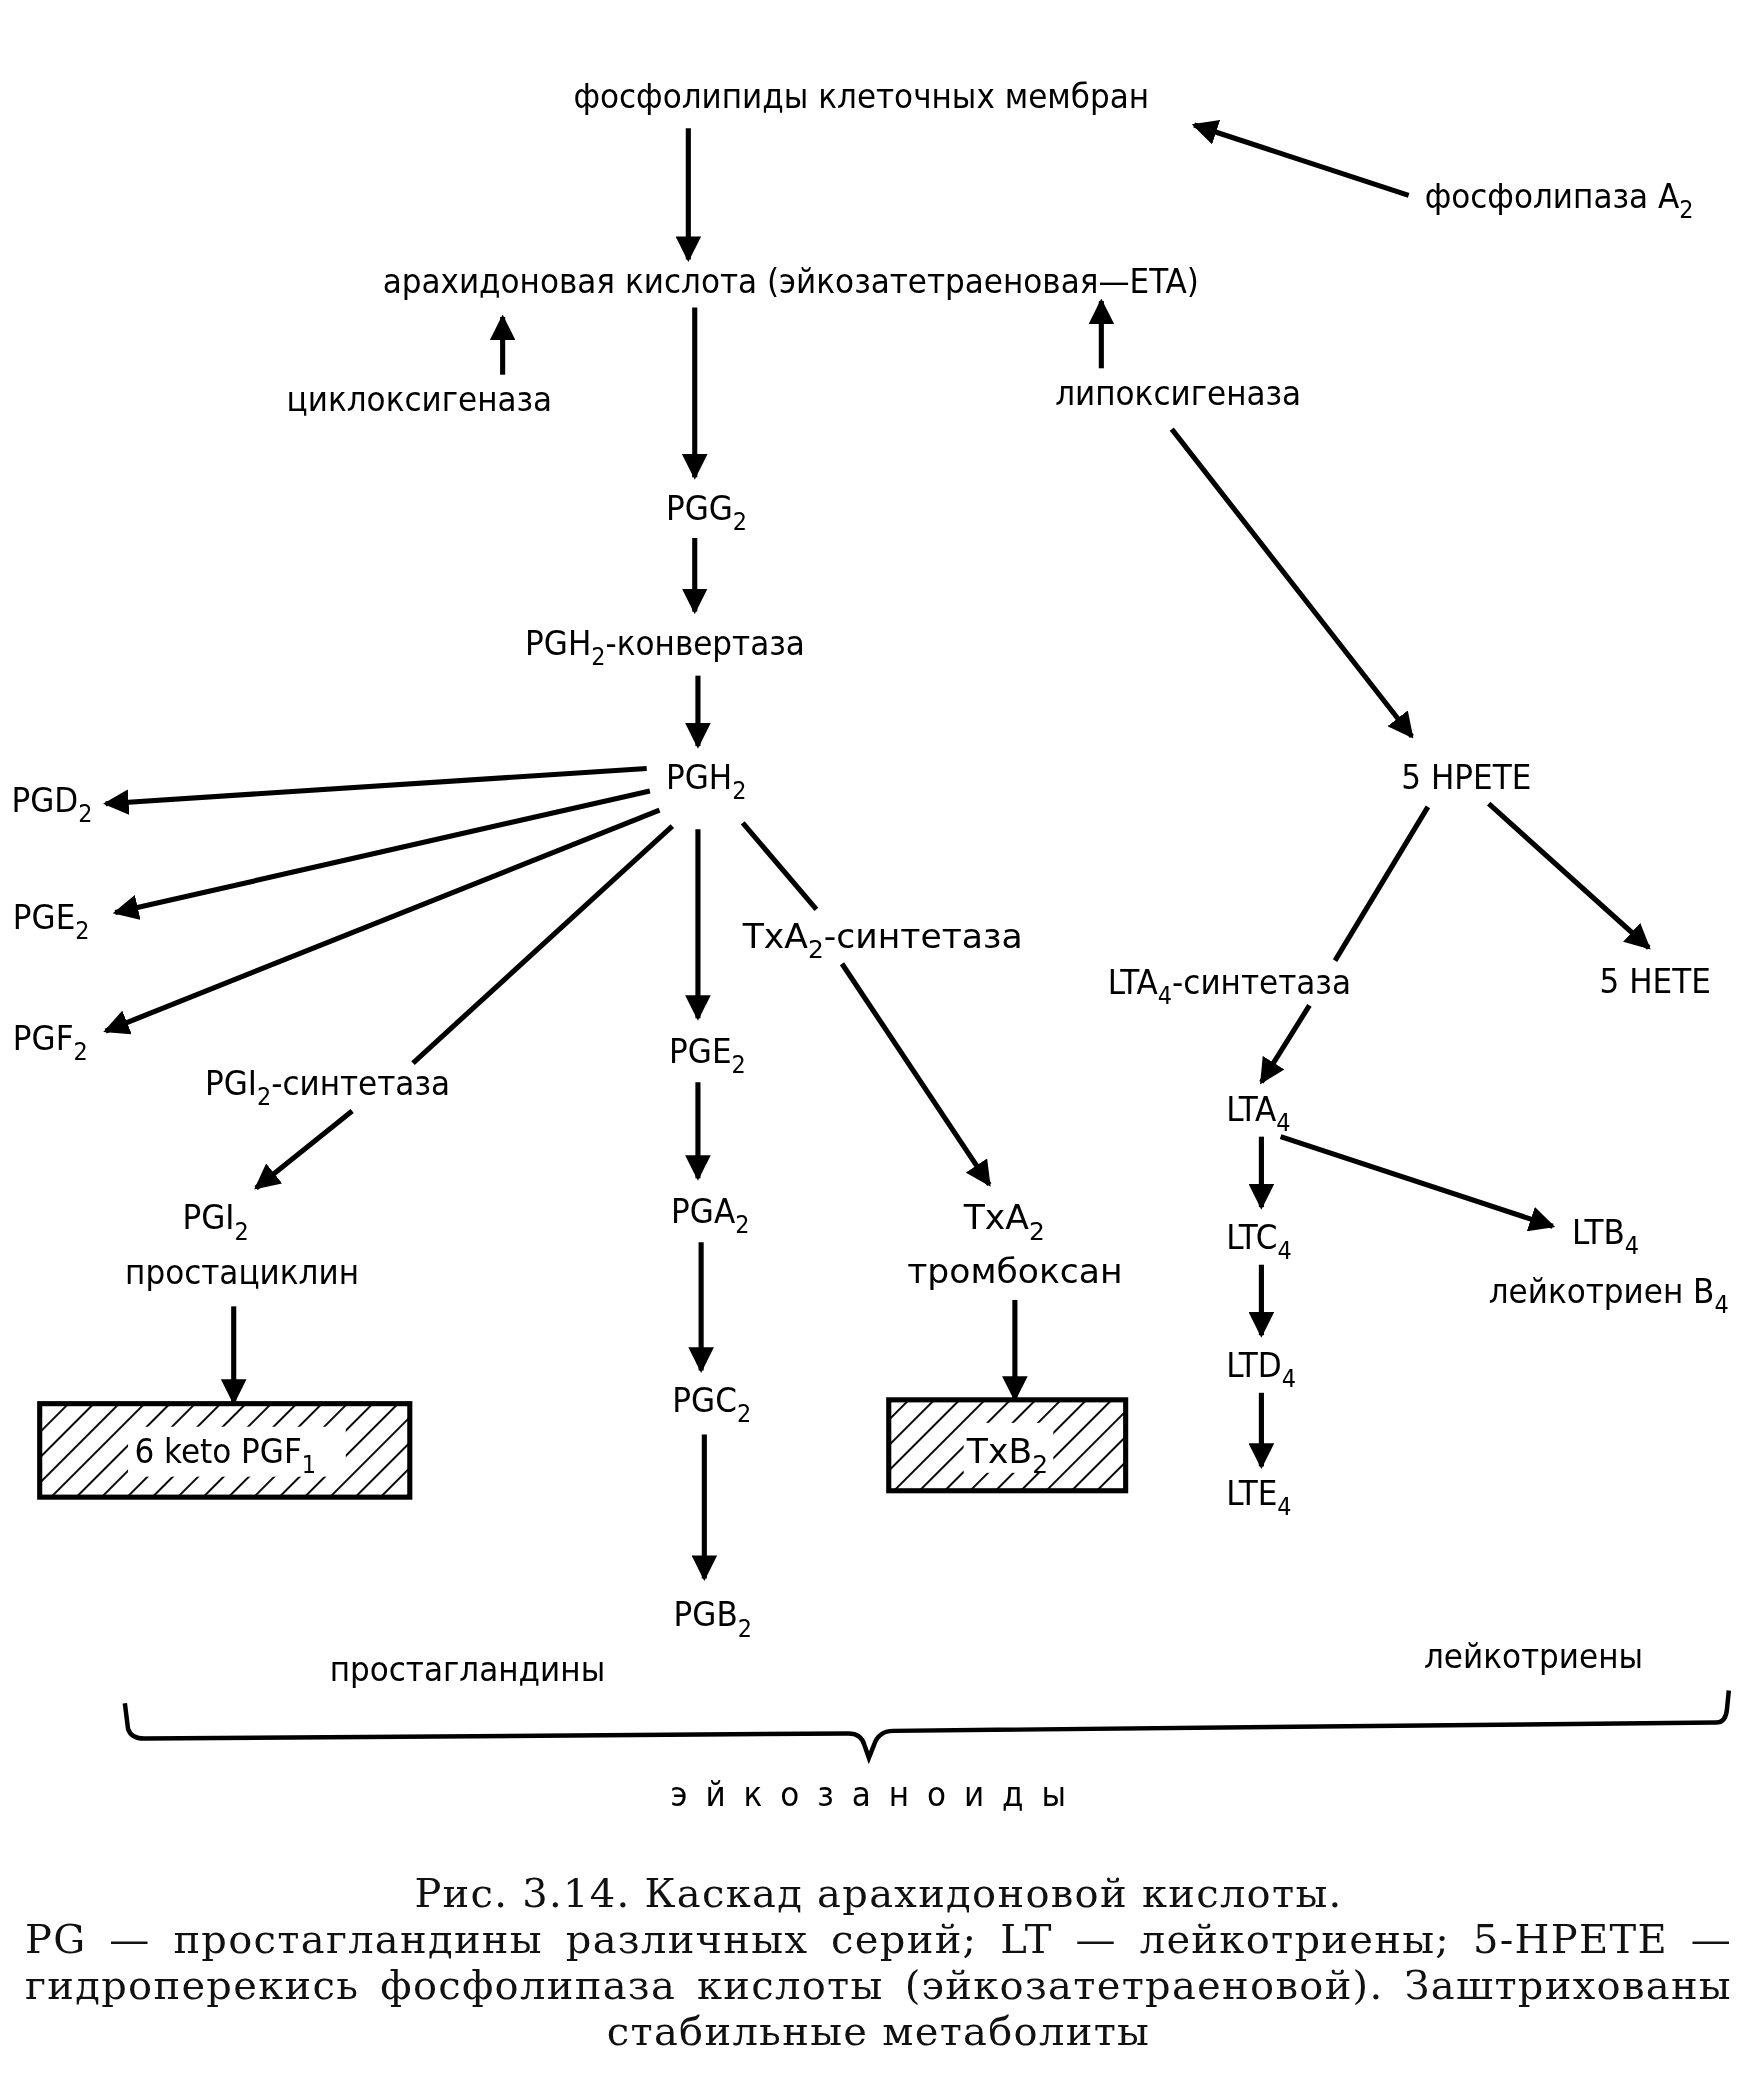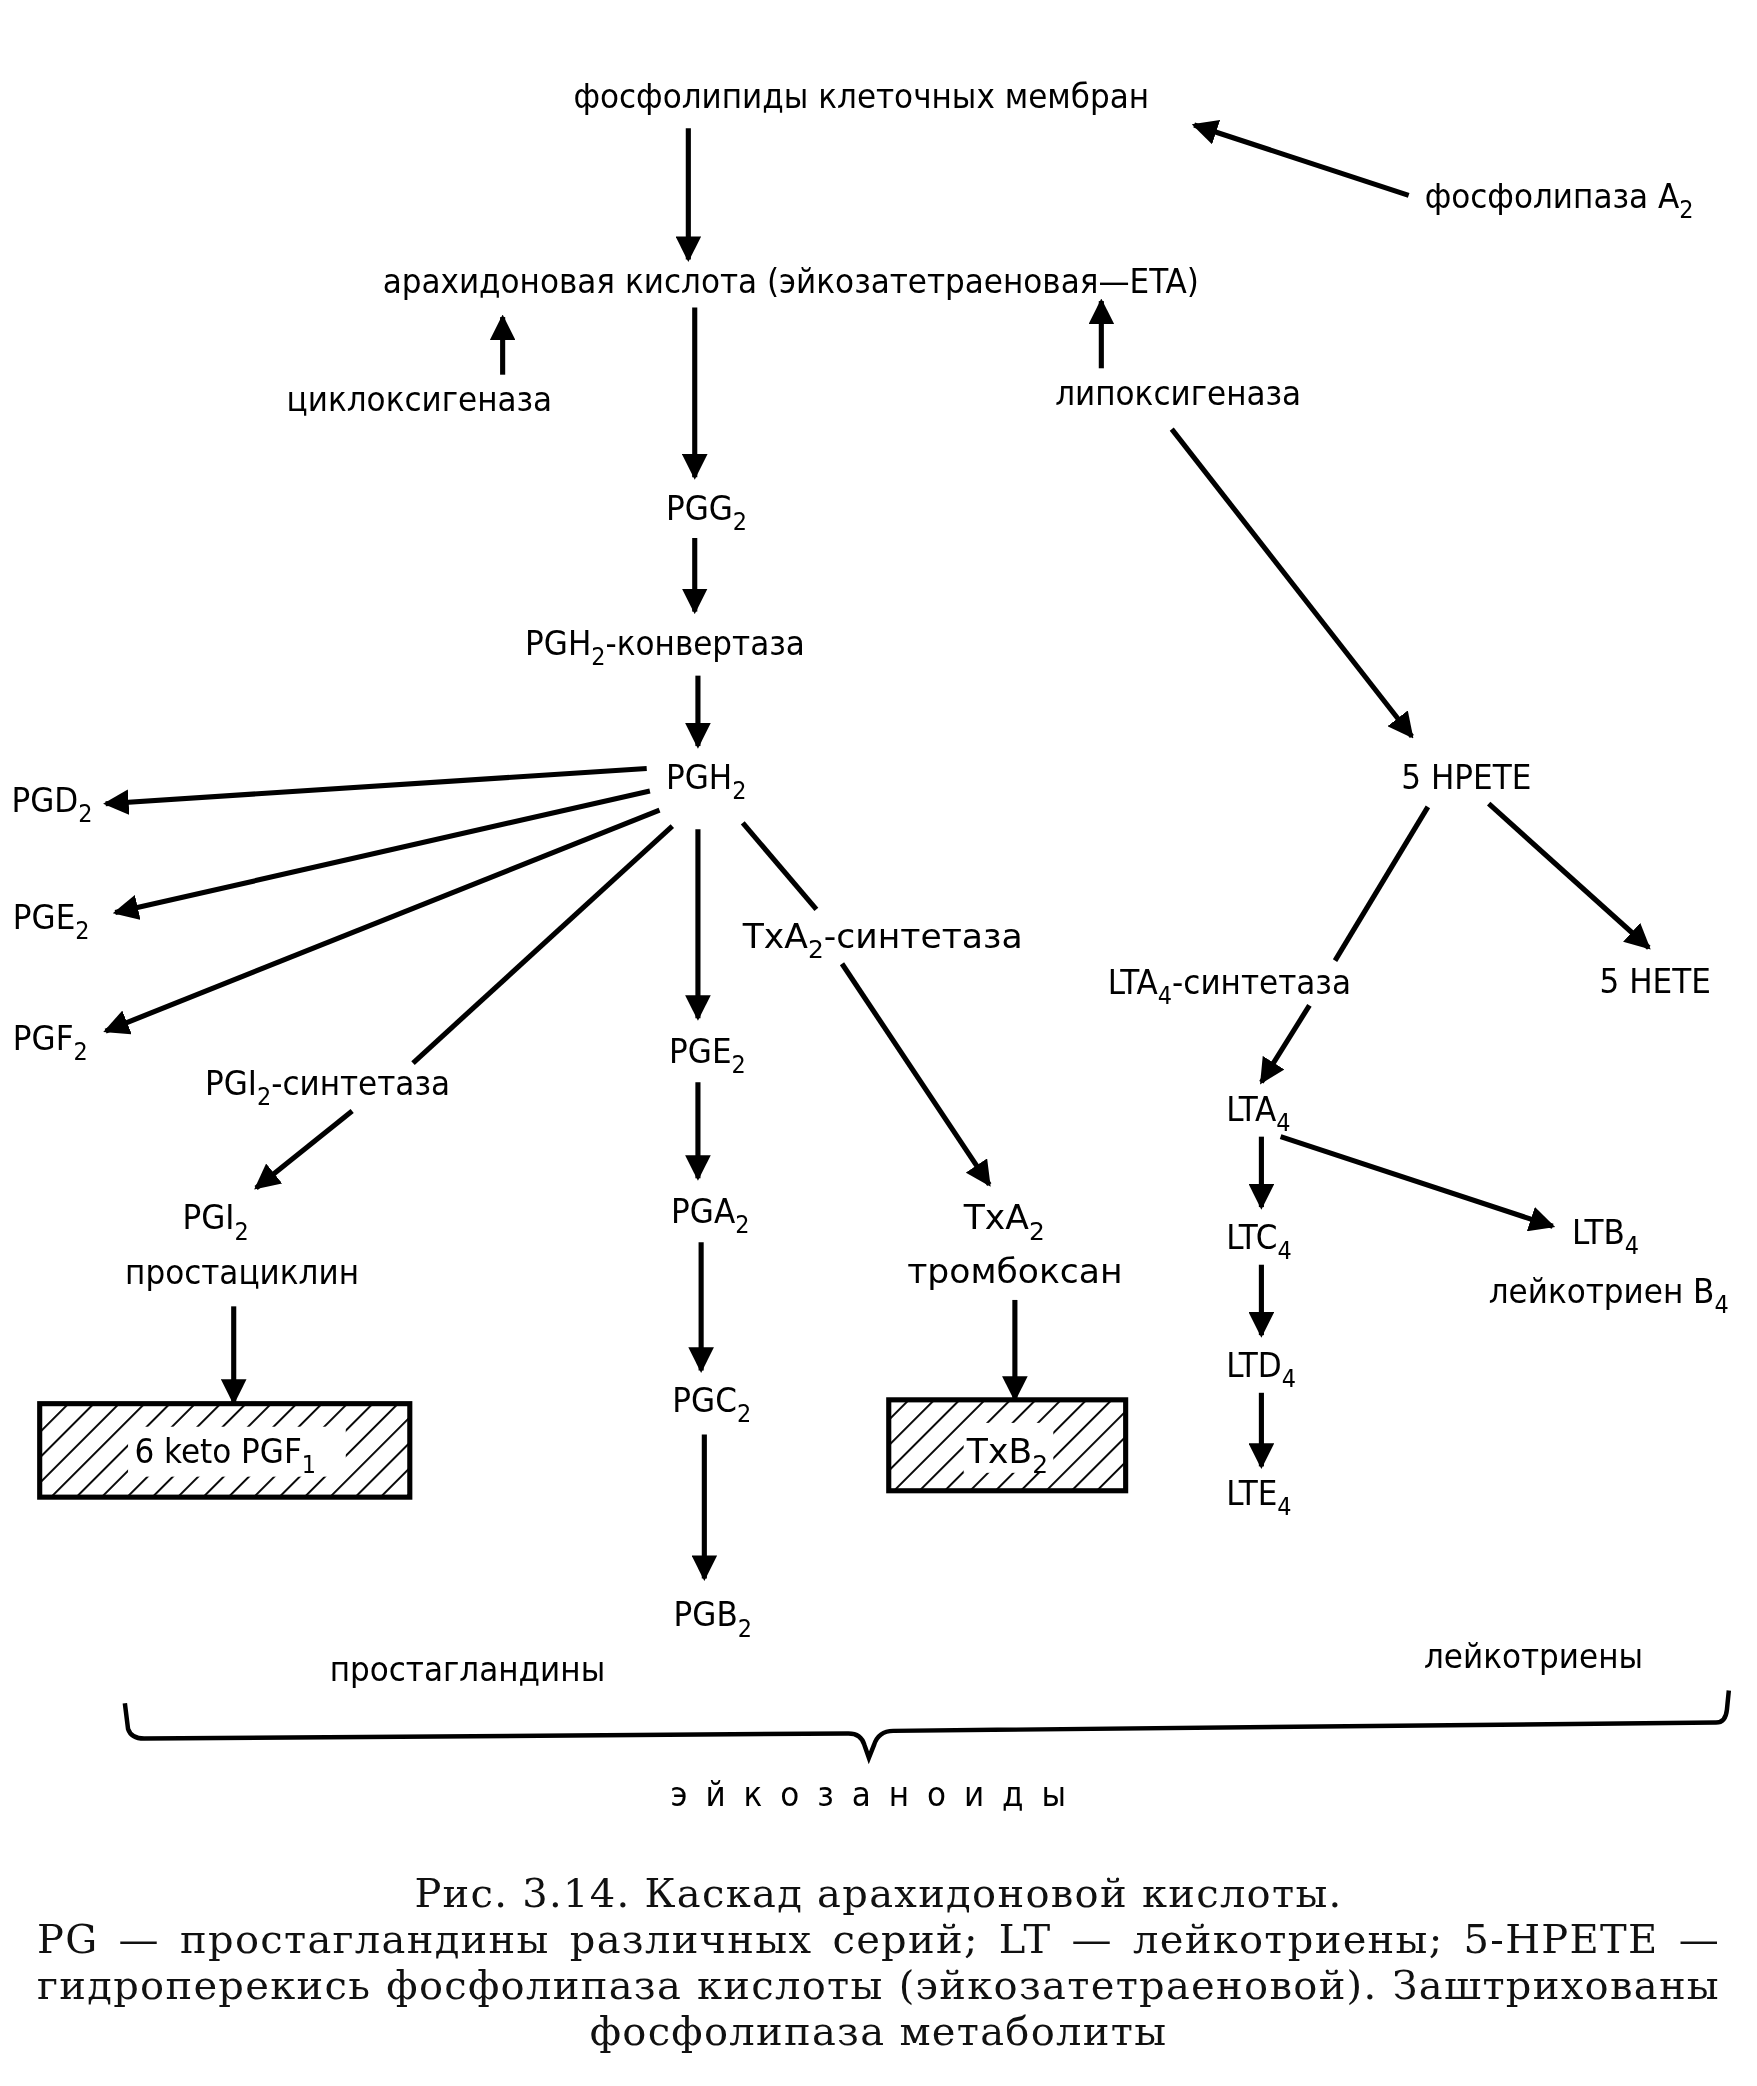--- a/index.html
+++ b/index.html
@@ -3,21 +3,21 @@
 <meta charset="utf-8">
 <style>
   html, body { margin:0; padding:0; background:#ffffff; }
   body { width:1757px; height:2087px; position:relative; overflow:hidden; }
   #diagram { position:absolute; left:0; top:0; width:1757px; height:2087px; }
   .lbl { font-family:"DejaVu Sans Condensed","DejaVu Sans",sans-serif; fill:#000; font-size:54px; font-stretch:condensed; }
   .lbl-wide { font-family:"DejaVu Sans",sans-serif; fill:#000; font-size:54px; }
   .sub { font-size:0.72em; }
   .caption { position:absolute; left:0; width:1757px; font-family:"DejaVu Serif","Liberation Serif",serif; color:#111; font-size:40px; letter-spacing:1.3px; }
   .cap-center { text-align:center; }
-  .cap-justify { text-align:justify; text-align-last:justify; padding:0 37px; box-sizing:border-box; }
+  .cap-justify { text-align:justify; text-align-last:justify; padding:0 25px; box-sizing:border-box; }
   .spaced { letter-spacing:28px; }
 </style>
 </head>
 <body>
 
 <svg id="diagram" viewBox="0 0 2744 3259" xmlns="http://www.w3.org/2000/svg">
   <defs>
     <marker id="ah" viewBox="0 0 10 10" refX="9" refY="5" markerWidth="5" markerHeight="5" orient="auto-start-reverse" markerUnits="strokeWidth">
       <path d="M0,0 L10,5 L0,10 z" fill="#000"></path>
     </marker>
@@ -104,14 +104,14 @@
   <text class="lbl" x="2325" y="2035"><tspan>лейкотриен B</tspan><tspan class="sub" dy="16">4</tspan></text>
 
   <text class="lbl" x="730" y="2625" text-anchor="middle"><tspan>простагландины</tspan></text>
   <text class="lbl" x="2395" y="2605" text-anchor="middle"><tspan>лейкотриены</tspan></text>
   <text class="lbl spaced" x="1370" y="2820" text-anchor="middle"><tspan>эйкозаноиды</tspan></text>
 </svg>
 
 <div class="caption cap-center" style="top:1870px;">Рис. 3.14. Каскад арахидоновой кислоты.</div>
 <div class="caption cap-justify" style="top:1916px;">PG — простагландины различных серий; LT — лейкотриены; 5-HPETE —</div>
 <div class="caption cap-justify" style="top:1962px;">гидроперекись фосфолипаза кислоты (эйкозатетраеновой). Заштрихованы</div>
-<div class="caption cap-center" style="top:2008px;">фосфолипаза метаболиты</div>
+<div class="caption cap-center" style="top:2008px;">стабильные метаболиты</div>
 
 
 </body></html>

